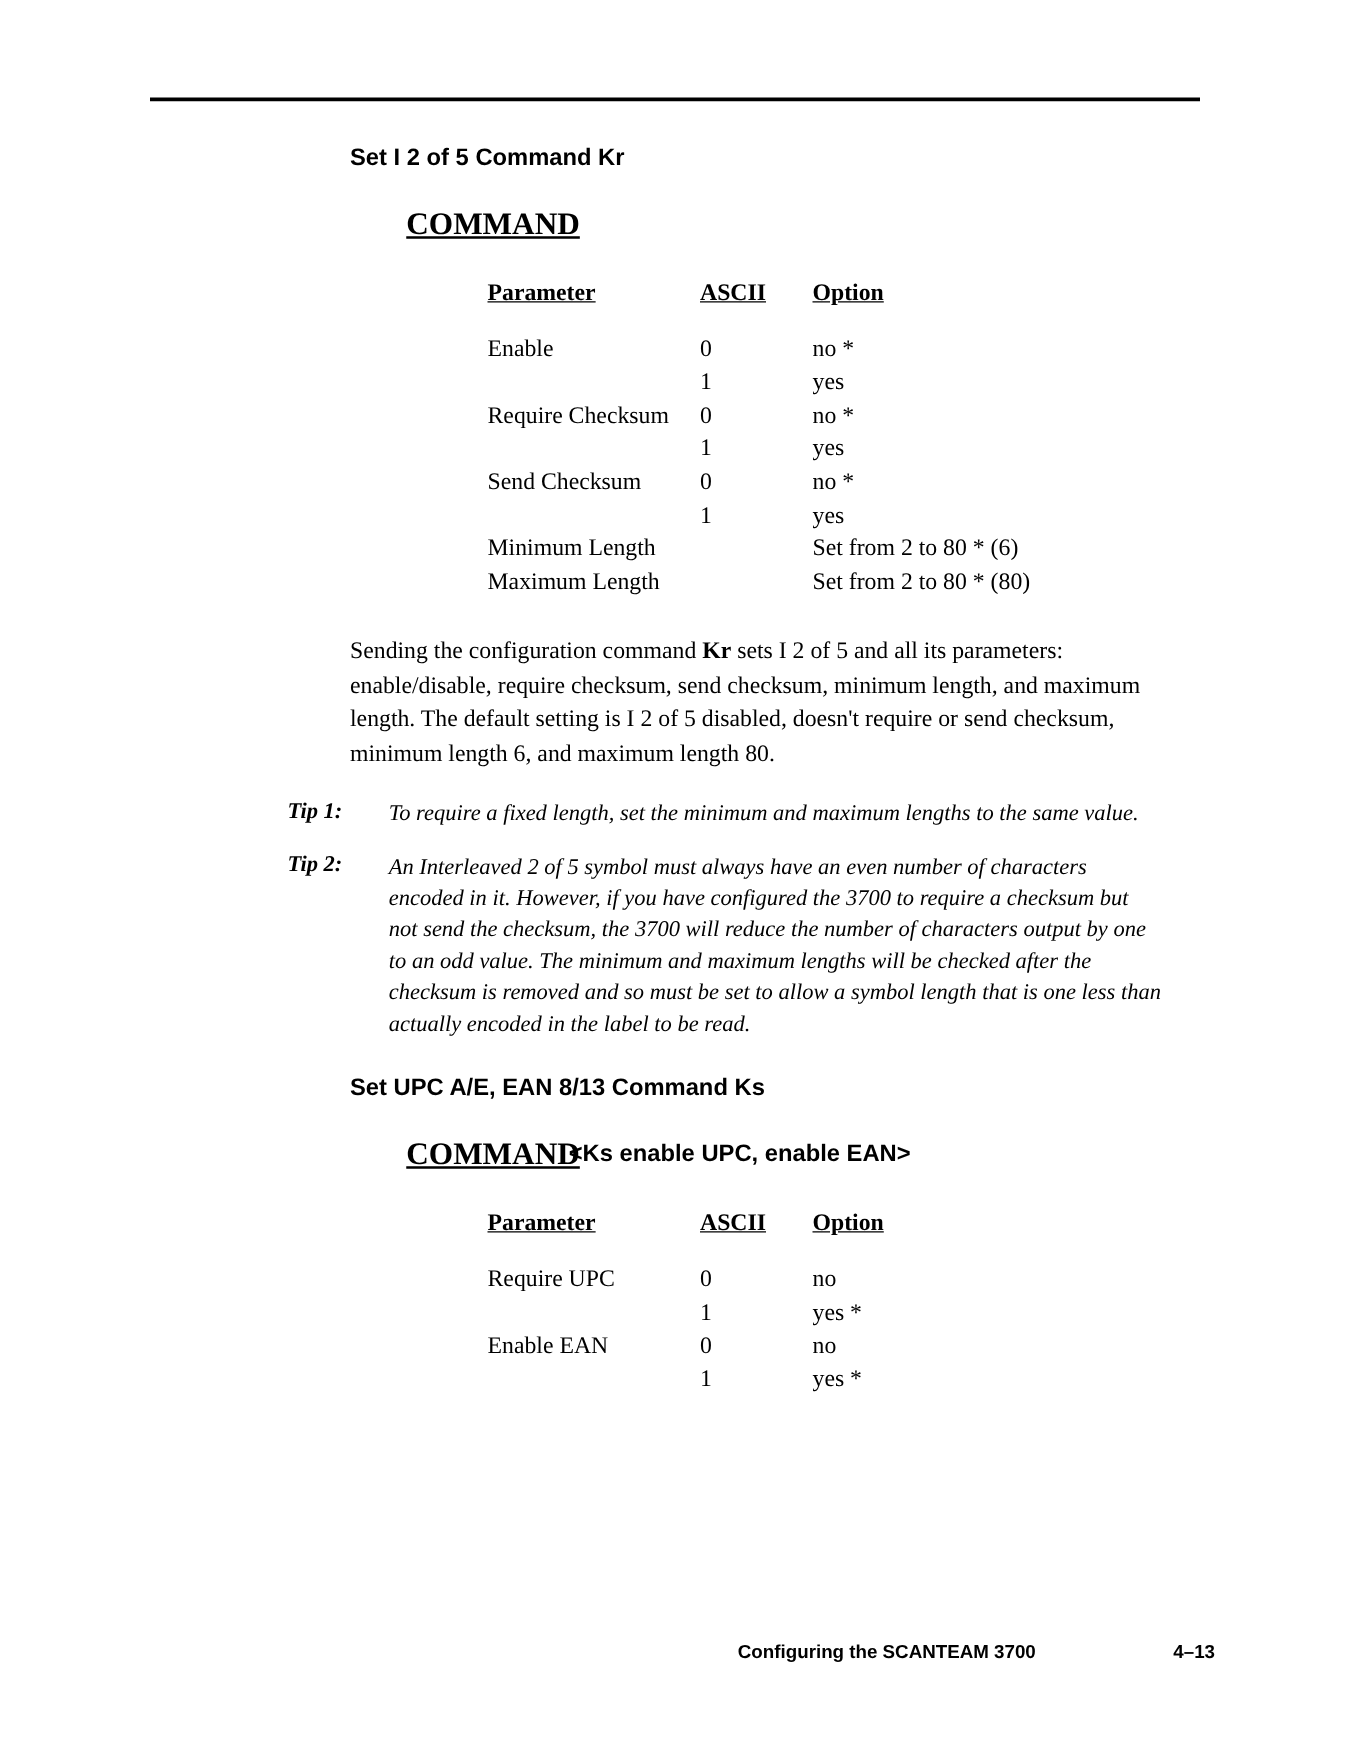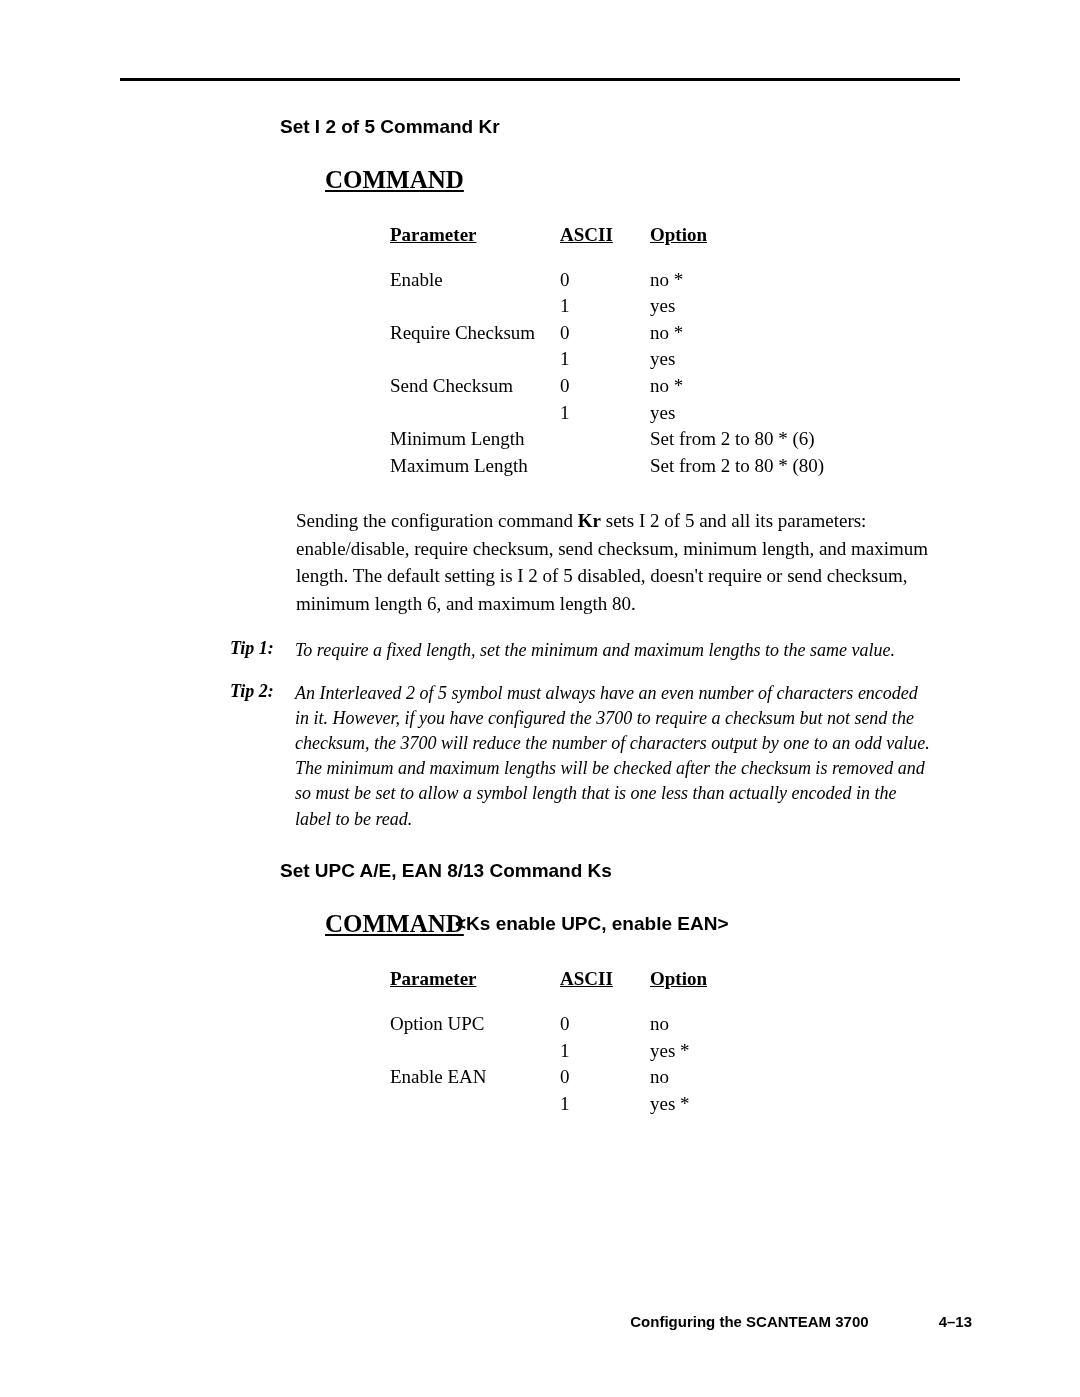--- a/index.html
+++ b/index.html
@@ -64,28 +64,28 @@
     font-weight: bold;
     text-decoration: underline;
     margin-bottom: 18px;
   }
   .col-param { width: 170px; flex: 0 0 170px; }
   .col-ascii { width: 90px; flex: 0 0 90px; }
   .col-option { flex: 1; }
   .body-para {
     line-height: 1.45;
     margin-bottom: 20px;
-    margin-left: 16px;
   }
   .body-para .bold { font-weight: bold; }
   .tip-block {
     margin-left: -50px;
     width: 700px;
     margin-bottom: 18px;
     display: flex;
+    gap: 16px;
   }
   .tip-label {
     width: 65px;
     flex: 0 0 65px;
     font-family: "Bookman Old Style", Georgia, serif;
     font-style: italic;
     font-weight: bold;
     font-size: 18px;
   }
   .tip-text {
@@ -99,21 +99,21 @@
     position: absolute;
     left: 132px;
     width: 840px;
     top: 1313px;
     display: flex;
     justify-content: flex-end;
     font-family: Arial, Helvetica, sans-serif;
     font-weight: bold;
     font-size: 15px;
   }
-  .footer-page { margin-left: 70px; }
+  .footer-page { margin-left: 110px; }
 </style>
 </head>
 <body>
 
 <div class="page">
   <div class="rule"></div>
 
   <div class="content">
 
     <div class="section-title">Set I 2 of 5 Command Kr</div>
@@ -190,21 +190,21 @@
       <div class="cmd-syntax">&lt;Ks enable UPC, enable EAN&gt;</div>
     </div>
 
     <div class="param-table">
       <div class="pt-row pt-head">
         <div class="col-param">Parameter</div>
         <div class="col-ascii">ASCII</div>
         <div class="col-option">Option</div>
       </div>
       <div class="pt-row">
-          <div class="col-param">Option UPC</div>
+          <div class="col-param">Require UPC</div>
           <div class="col-ascii">0</div>
           <div class="col-option">no</div>
         </div>
       <div class="pt-row">
           <div class="col-param"></div>
           <div class="col-ascii">1</div>
           <div class="col-option">yes *</div>
         </div>
       <div class="pt-row">
           <div class="col-param">Enable EAN</div>

